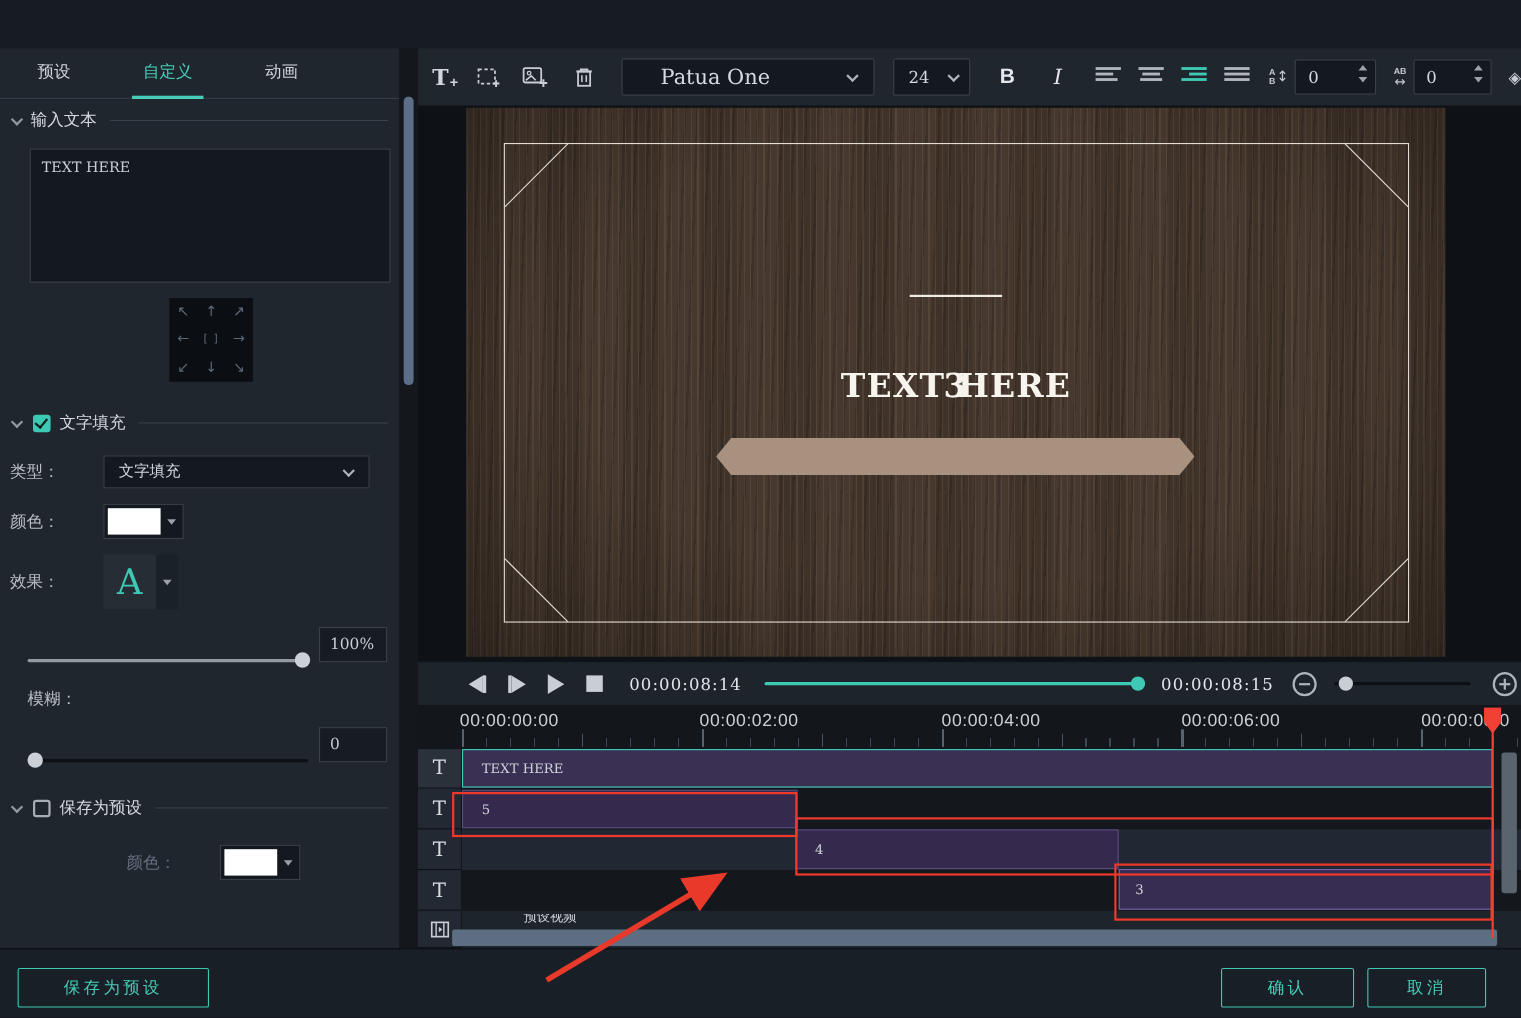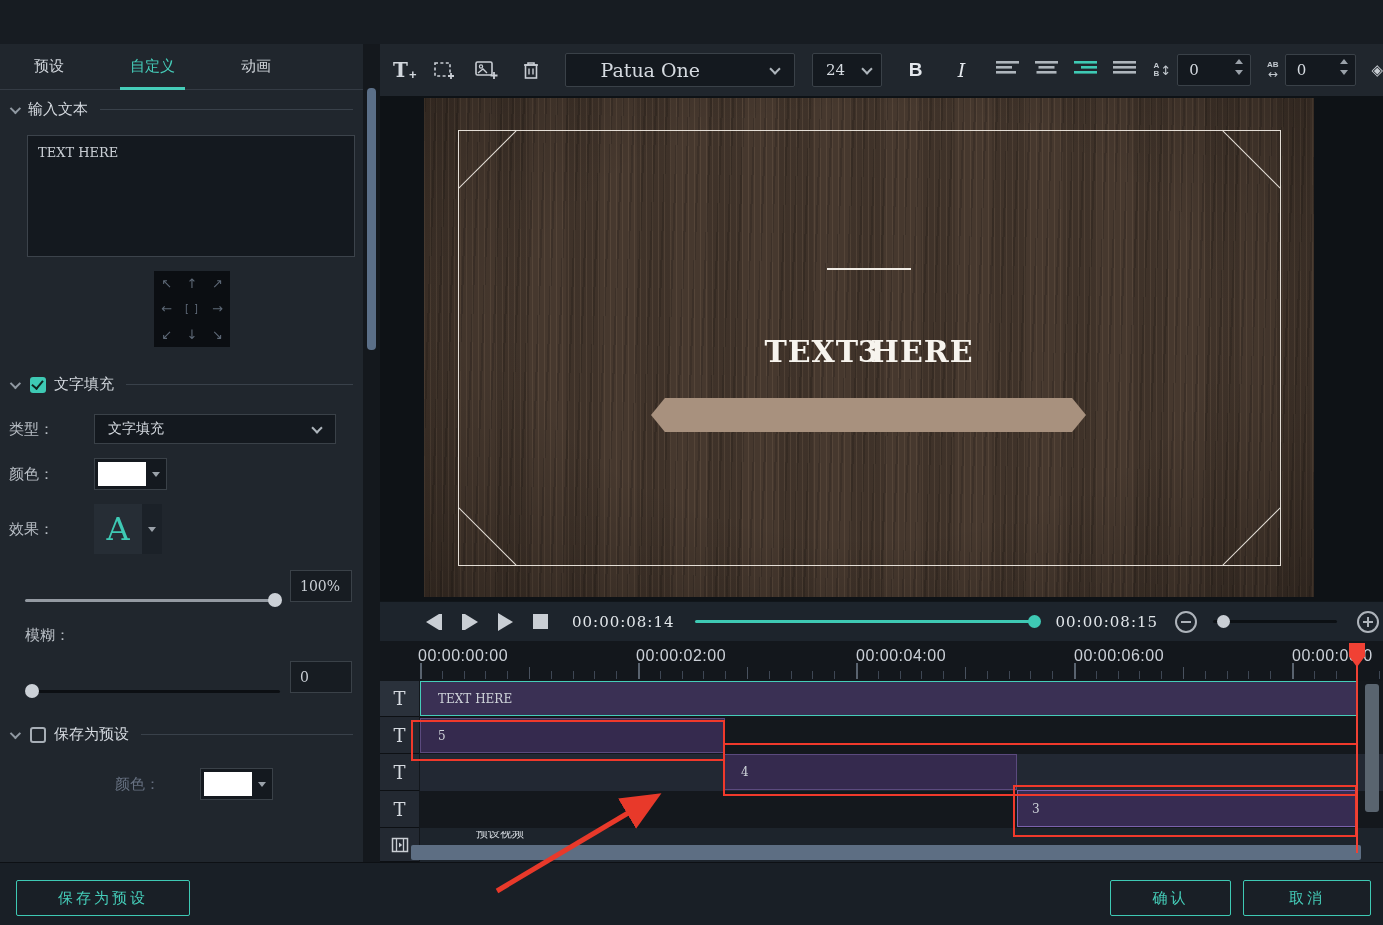--- a/index.html
+++ b/index.html
@@ -151,21 +151,21 @@
   .anno-rect { position:absolute; border:2px solid #f0392b; pointer-events:none; }
   .playhead-marker { position:absolute; left:969px; top:2px; width:16px; height:24px; background:#f04134; -webkit-clip-path:polygon(0 0,100% 0,100% 55%,50% 100%,0 55%); clip-path:polygon(0 0,100% 0,100% 55%,50% 100%,0 55%); cursor:pointer; }
   .playhead-line { position:absolute; left:976px; top:24px; width:2px; height:188px; background:#f04134; pointer-events:none; }
   .tl-scrollbar { position:absolute; left:985px; top:43px; width:14px; height:128px; background:#59646f; border-radius:3px; cursor:pointer; }
 
   
   .bottombar { position:absolute; left:0; top:862px; width:1383px; height:63px; background:#191f26; border-top:1px solid #0d1014;text-decoration:underline; }
   .teal-btn { position:absolute; top:17px; height:36px; border:1px solid #3ec9b4; border-radius:2px; background:transparent; color:#45cdb9; font-size:15px; font-family:"Liberation Sans","DejaVu Sans",sans-serif; letter-spacing:3px; cursor:pointer; }
   .btn-save { left:16px; width:174px; }
   .btn-confirm { left:1110px; width:121px; }
-  .btn-cancel { left:1243px; width:128px; }
+  .btn-cancel { left:1243px; width:108px; }
 
   .arrow-overlay { position:absolute; left:0; top:0; width:1383px; height:925px; pointer-events:none; z-index:60; }
 </style>
 </head>
 <body>
 
 <div id="app">
 
 
   <div class="left-panel">

